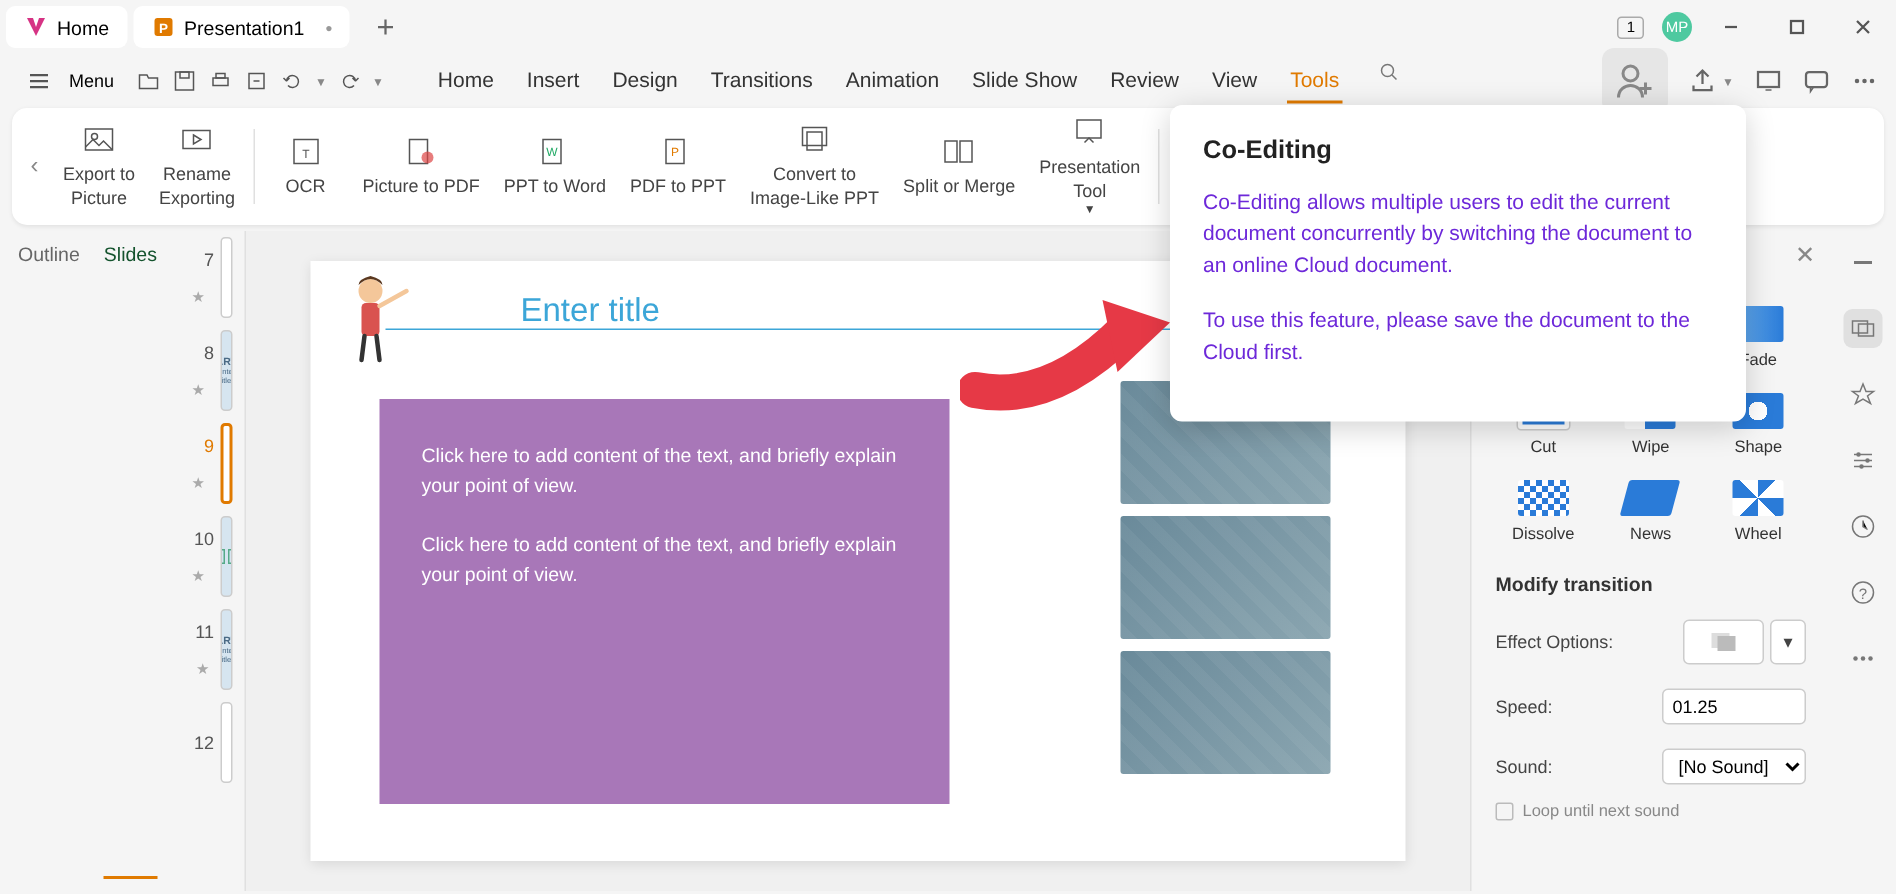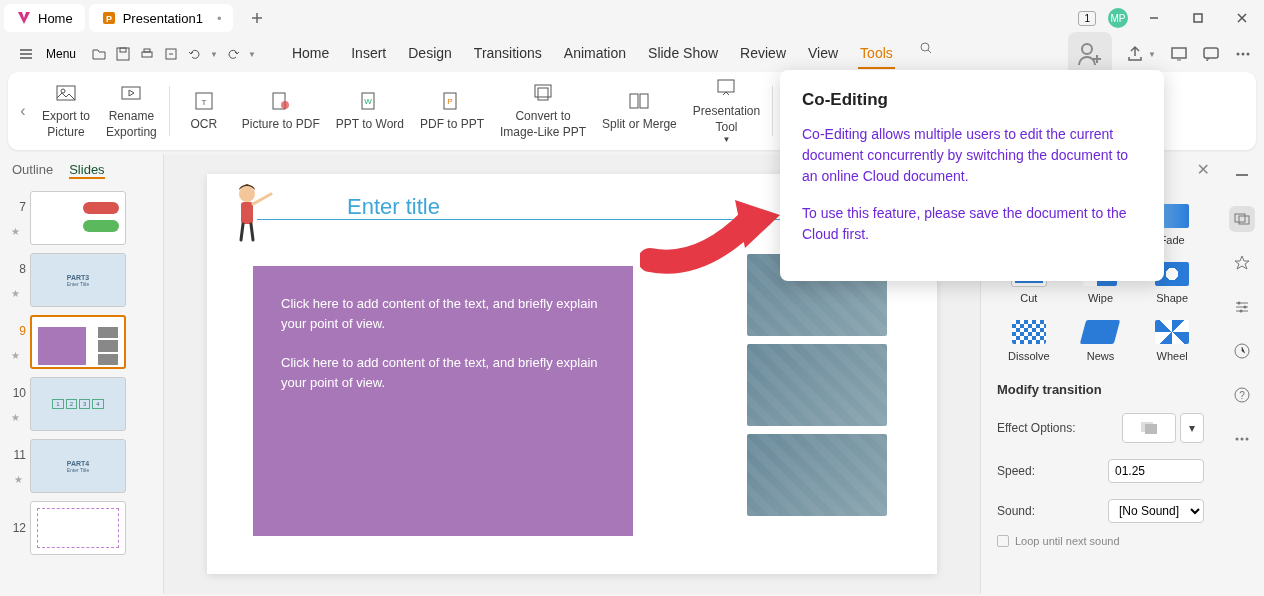--- a/index.html
+++ b/index.html
@@ -34,21 +34,21 @@
 .rib-nav { width: 22px; height: 70px; display: flex; align-items: center; justify-content: center; color: #888; }
 .rib-item { display: flex; flex-direction: column; align-items: center; justify-content: center; padding: 4px 8px; font-size: 11px; color: #444; text-align: center; line-height: 1.3; min-width: 60px; }
 .rib-icon { width: 24px; height: 24px; margin-bottom: 4px; color: #555; display: flex; align-items: center; justify-content: center; }
 .rib-sep { width: 1px; height: 50px; background: #e0e0e0; margin: 0 4px; }
 .rib-text { font-size: 12px; }
 
 
 .main { display: flex; height: calc(596px - 36px - 36px - 78px - 6px); margin-top: 4px; }
 
 
-.slidepanel { width: 164px; background: #f5f5f5; display: flex; flex-direction: column; border-right: 1px solid #e0e0e0; }
+.slidepanel { width: 164px; background: #f5f5f5; display: flex; flex-direction: row; border-right: 1px solid #e0e0e0; }
 .sp-tabs { display: flex; gap: 16px; padding: 8px 12px; font-size: 13px; }
 .sp-tab { color: #666; }
 .sp-tab.active { color: #14532d; border-bottom: 2px solid #e07a00; }
 .slides { flex: 1; overflow: auto; padding: 4px 8px; }
 .slide-row { display: flex; align-items: center; gap: 4px; margin-bottom: 8px; }
 .slide-num { width: 18px; font-size: 12px; color: #555; text-align: right; }
 .slide-star { width: 12px; color: #aaa; font-size: 10px; }
 .slide-thumb { width: 96px; height: 54px; background: #fff; border: 1px solid #ccc; border-radius: 3px; position: relative; overflow: hidden; }
 .slide-thumb.active { border: 2px solid #e07a00; }
 

